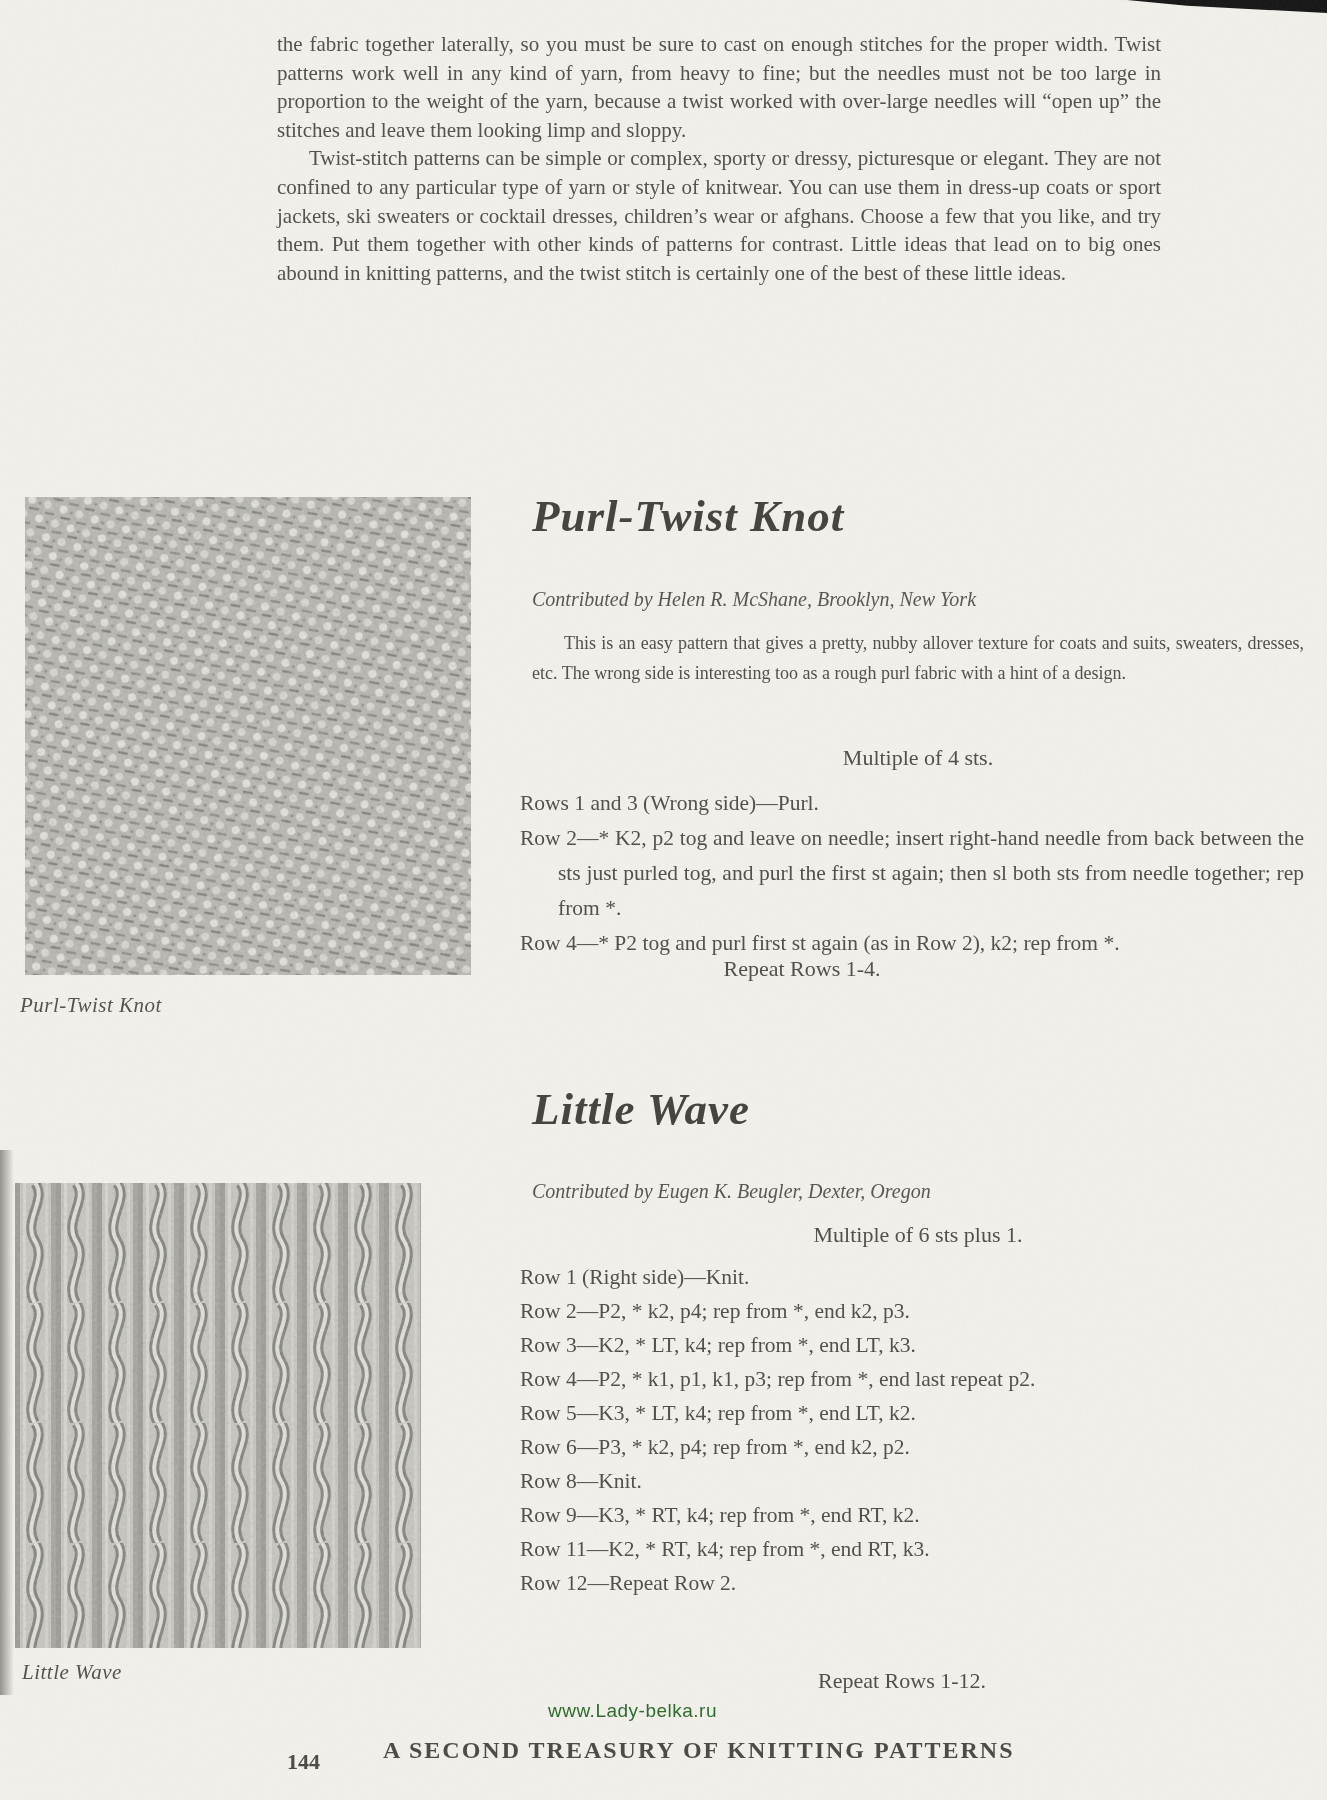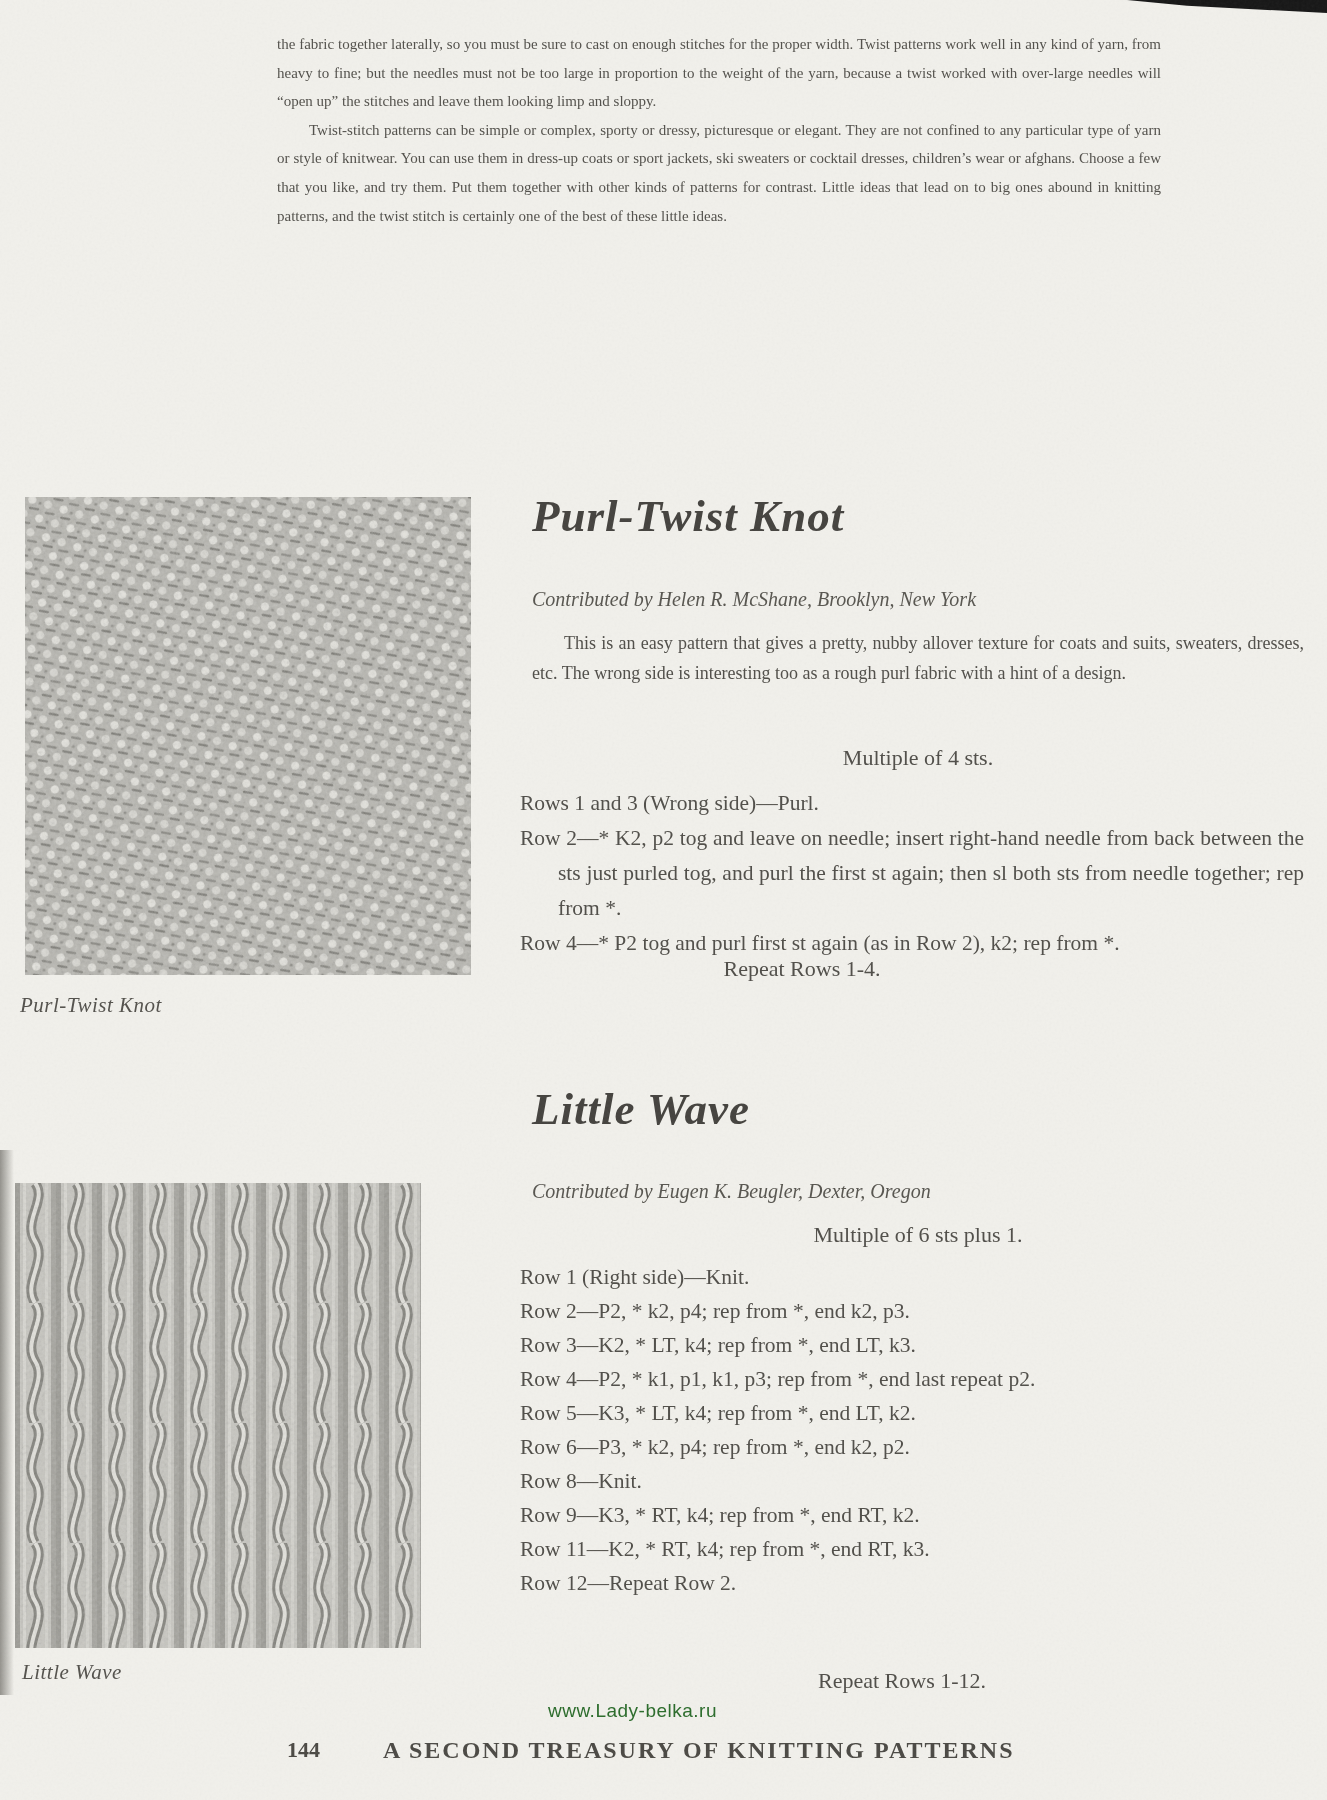--- a/index.html
+++ b/index.html
@@ -19,21 +19,21 @@
     background:#161616;
     clip-path:polygon(0 0, 100% 0, 100% 100%, 30% 45%);
   }
   .left-smudge{
     position:absolute; left:0; top:1150px; width:14px; height:545px;
     background:linear-gradient(to right, rgba(70,68,62,0.55), rgba(70,68,62,0));
   }
   
   .intro{
     position:absolute; left:277px; top:30px; width:884px;
-    font-size:15px; line-height:28.6px; text-align:justify; color:#52504b;
+    font-size:21px; line-height:28.6px; text-align:justify; color:#52504b;
   }
   .indent{ text-indent:32px; }
   
   .photo{ position:absolute; box-shadow:inset 0 0 18px rgba(60,58,52,0.45); }
   .photo svg{ display:block; width:100%; height:100%; }
   .photo1{ left:25px; top:497px; width:446px; height:478px; }
   .photo2{ left:15px; top:1183px; width:406px; height:465px; }
   .caption{
     position:absolute; font-style:italic; font-size:21px; color:#53514c;
     letter-spacing:0.5px;
@@ -72,21 +72,21 @@
   }
   .rep1{ left:532px; top:956px; width:540px; }
   .rep2{ left:532px; top:1668px; width:740px; }
   
   .watermark{
     position:absolute; left:548px; top:1700px;
     font-family:"Liberation Sans", sans-serif;
     font-size:19px; color:#2a6b2a; letter-spacing:0.5px;
   }
   .footer{ position:absolute; top:1737px; left:0; width:1327px; color:#4b4944; }
-  .pagenum{ position:absolute; left:287px; font-size:22px; font-weight:700; }
+  .pagenum{ position:absolute; left:287px; font-size:22px; font-weight:700;margin-top:12px; }
   .booktitle{
     position:absolute; left:383px; font-size:24px; font-weight:700; letter-spacing:2px;
   }
   .grain-overlay{
     position:absolute; inset:0; pointer-events:none; opacity:0.05;
   }
   .grain-overlay svg{ width:100%; height:100%; display:block; }
 </style>
 </head>
 <body>

